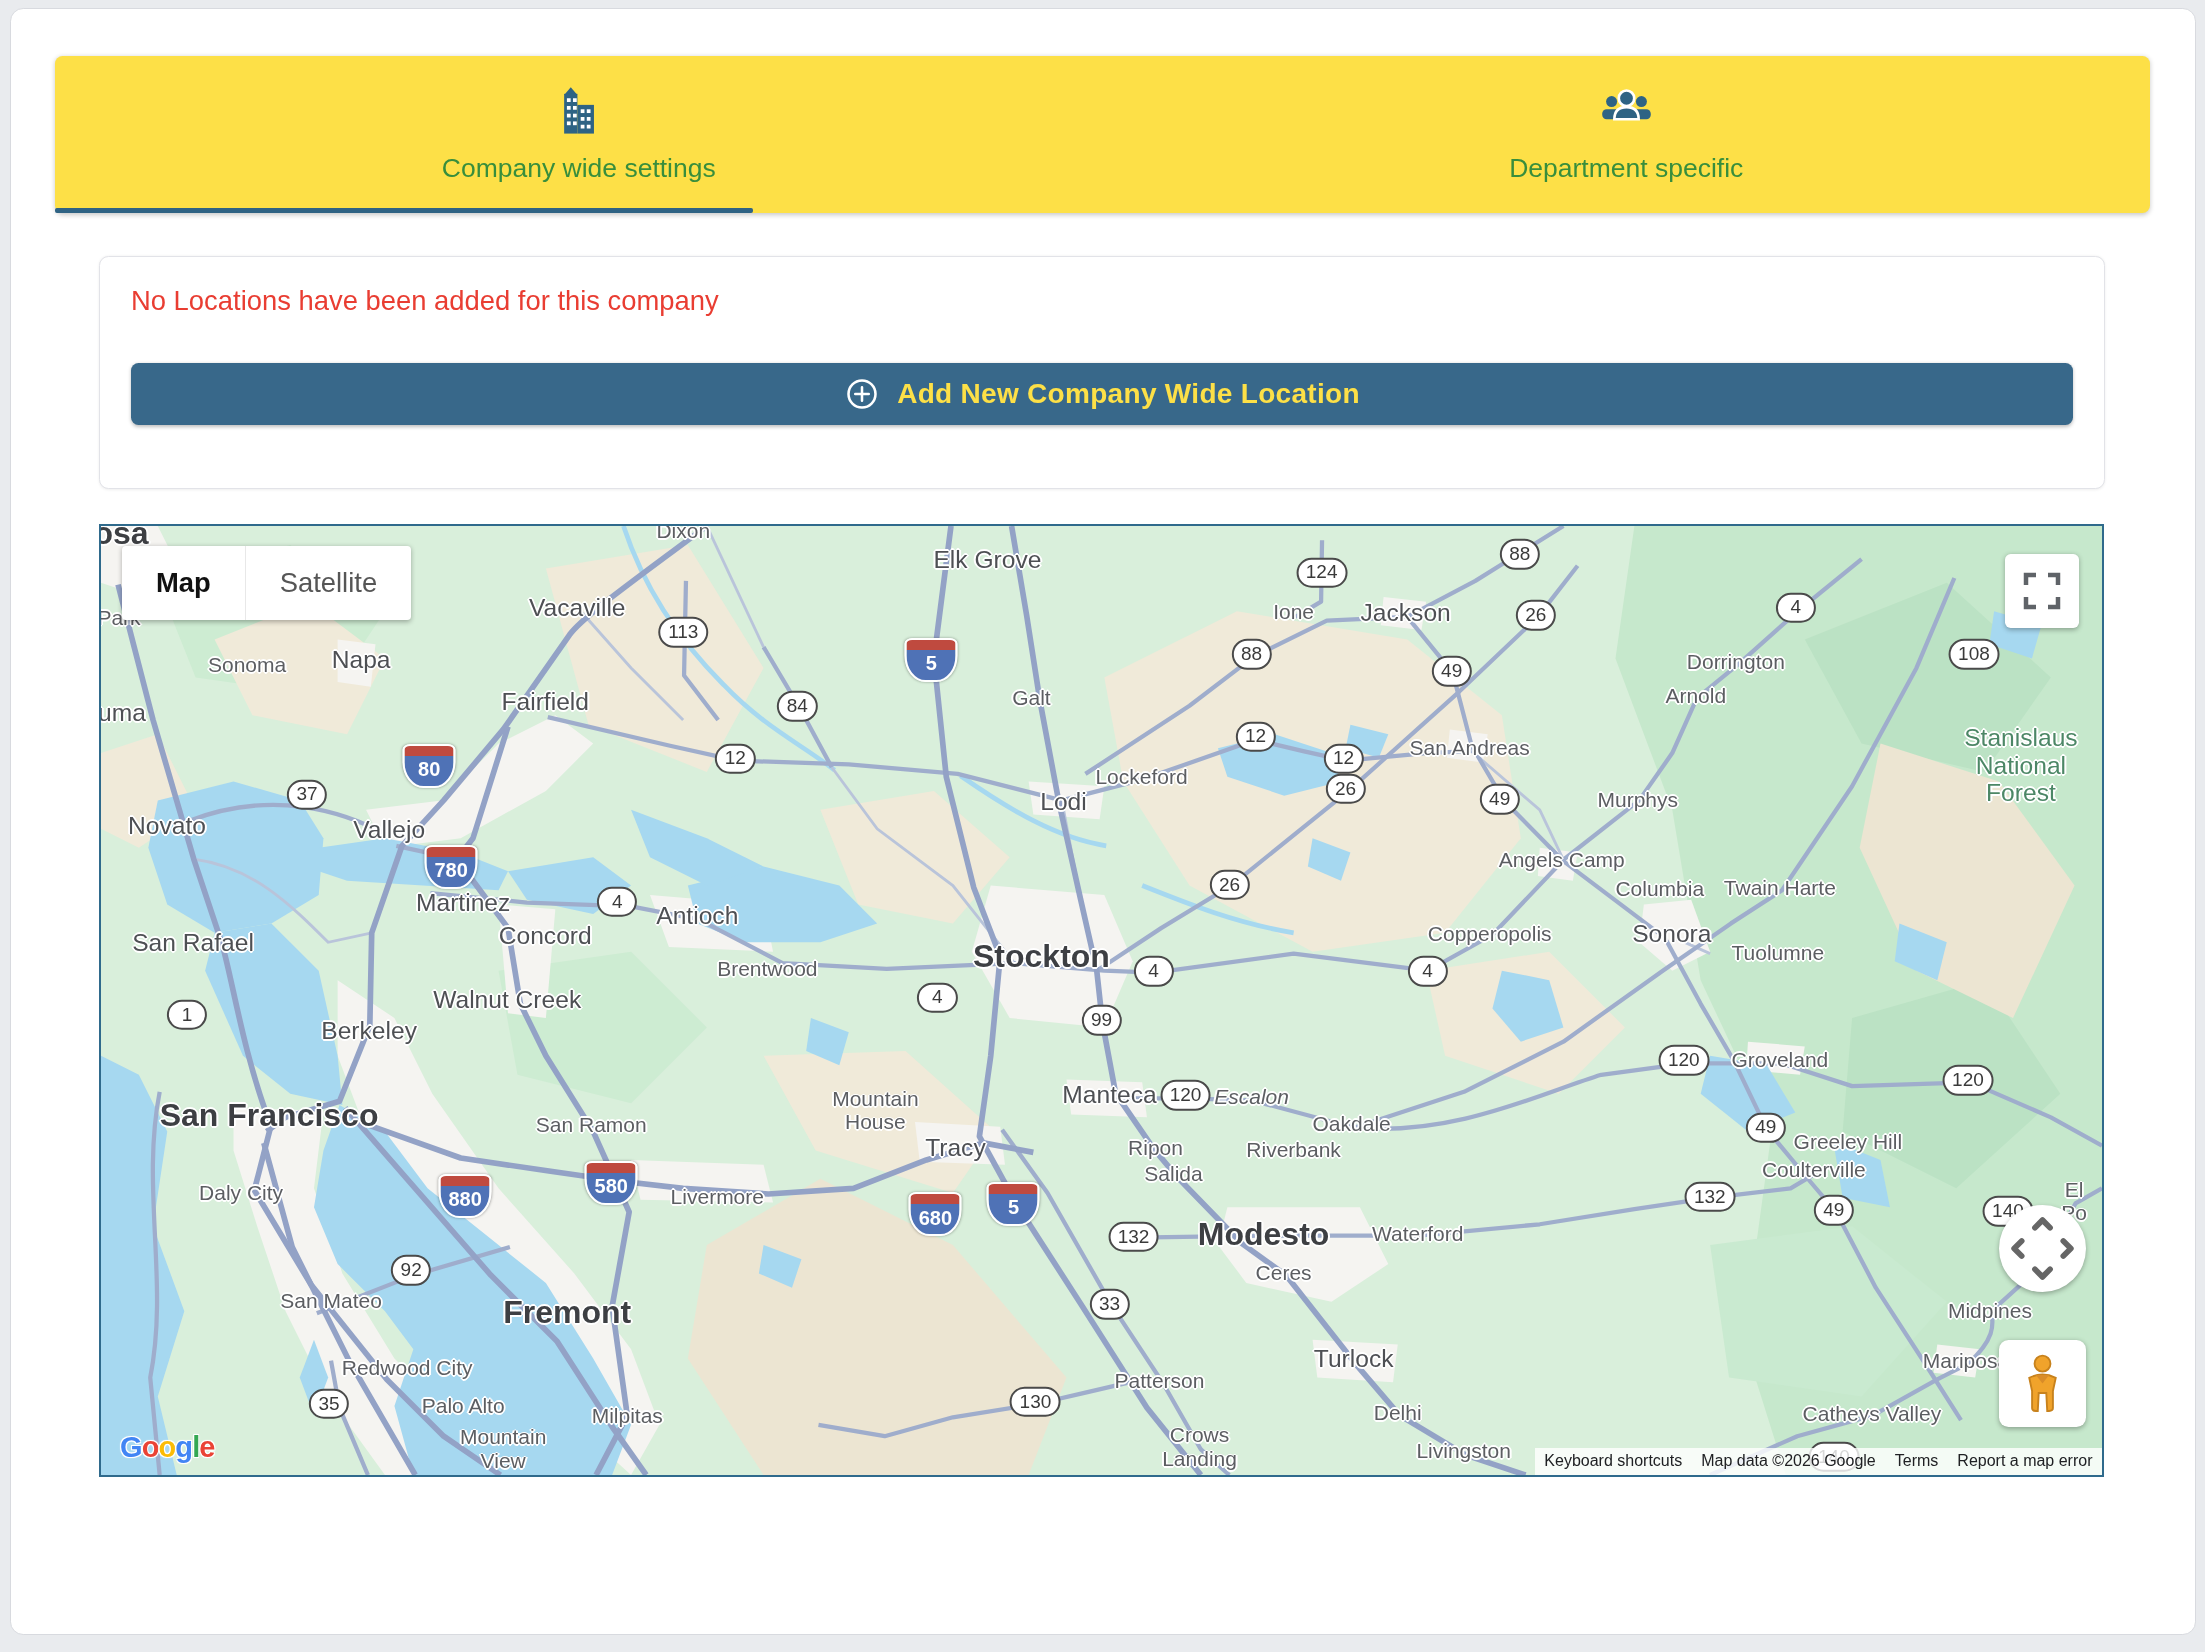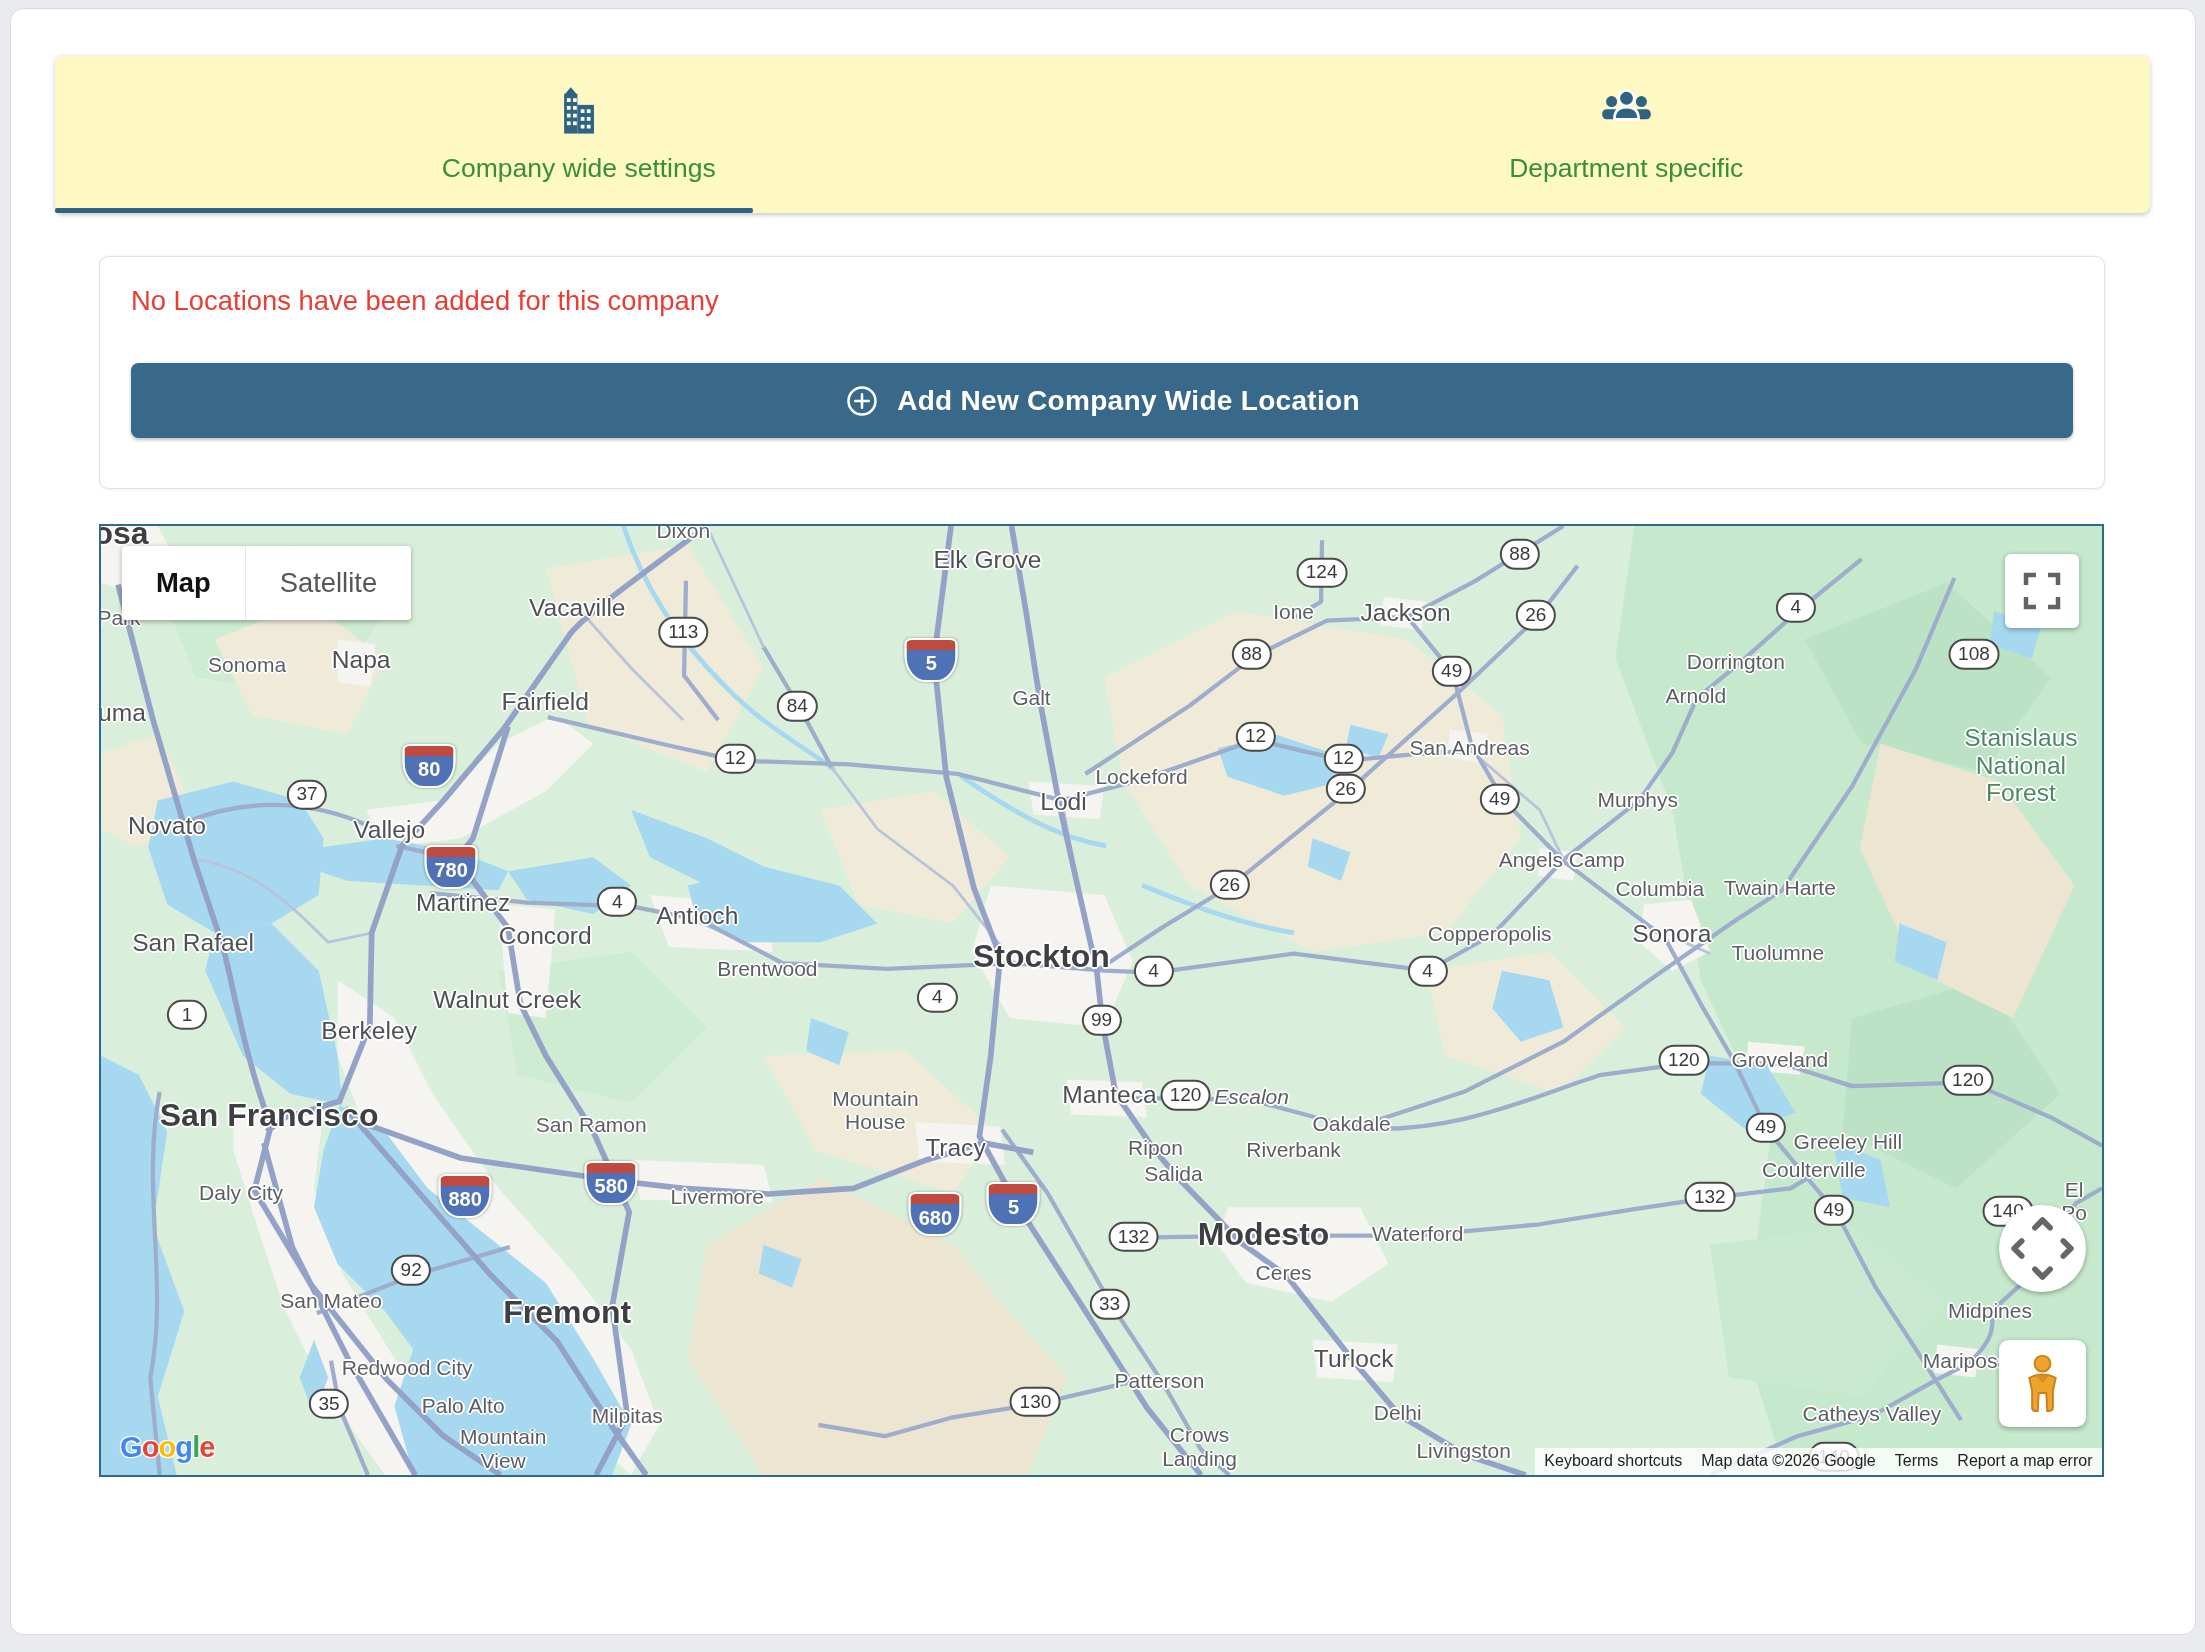--- a/index.html
+++ b/index.html
@@ -1,32 +1,32 @@
 <!DOCTYPE html>
 <html style="font-size:15px"><head>
 <meta charset="utf-8">
 <style>
   html,body{margin:0;padding:0}
   .stage{position:relative;width:2205px;height:1652px;background:#e9ebee;font-family:"Liberation Sans",sans-serif;overflow:hidden}
   .panel{position:absolute;left:9.5px;top:7.6px;right:9.5px;bottom:17px;background:#fff;border:0.9px solid #d8dadf;border-radius:13.2px}
 
   
-  .tabbar{position:absolute;left:55px;top:56px;width:2095px;height:157px;background:#fef9c3;border-radius:7.6px;
+  .tabbar{position:absolute;left:55px;top:56px;width:2095px;height:157px;background:#fde047;border-radius:7.6px;
           box-shadow:0 1.9px 5.7px rgba(0,0,0,.22);display:flex;z-index:5}
   .tab{flex:1;display:flex;flex-direction:column;align-items:center;justify-content:center;gap:15px;cursor:pointer;position:relative}
   .tab .ticon{width:53px;height:53px}
   .tab .tlabel{font-size:26.5px;color:#388e3c}
   .tab-underline{position:absolute;left:0;bottom:0;width:33.333%;height:4.7px;background:#2f6384;border-radius:1.9px}
 
   
   .card{position:absolute;left:99px;top:256px;width:2006px;height:233px;background:#fff;border:0.9px solid #e2e3e8;
         border-radius:9.5px;box-shadow:0 0.9px 2.8px rgba(0,0,0,.07);box-sizing:border-box}
   .notice{position:absolute;left:31px;top:28px;font-size:27.4px;color:#e93d32}
-  .add-btn{position:absolute;left:31px;right:31px;top:106px;height:75px;background:#38688a;border:none;border-radius:7.6px;
-           color:#ffffff;font-size:28px;font-weight:700;font-family:"Liberation Sans",sans-serif;letter-spacing:0.3px;
+  .add-btn{position:absolute;left:31px;right:31px;top:106px;height:62px;background:#38688a;border:none;border-radius:7.6px;
+           color:#fde047;font-size:28px;font-weight:700;font-family:"Liberation Sans",sans-serif;letter-spacing:0.3px;
            display:flex;align-items:center;justify-content:center;gap:17px;cursor:pointer;box-shadow:0 1.9px 3.8px rgba(0,0,0,.25)}
 
   
   .map{position:absolute;left:99px;top:524px;width:2001px;height:949px;border:2.8px solid #2f6a8c;background:#d9efdb;overflow:hidden}
   .map svg.geo{position:absolute;left:0;top:0;width:100%;height:100%}
   .ml{position:absolute;transform:translate(-50%,-50%);white-space:pre-line;text-align:center;line-height:1.12;color:#5c5e62;
       font-size:21px;text-shadow:1.9px 0 0 #fff,-1.9px 0 0 #fff,0 1.9px 0 #fff,0 -1.9px 0 #fff,0.9px 0.9px 0 #fff,-0.9px -0.9px 0 #fff,0.9px -0.9px 0 #fff,-0.9px 0.9px 0 #fff}
   .ml.c{font-size:24.6px;color:#4e5054}
   .ml.m{font-size:32px;font-weight:700;color:#3d3f43}
   .ml.f{font-size:24.6px;font-weight:500;color:#4c8766}

